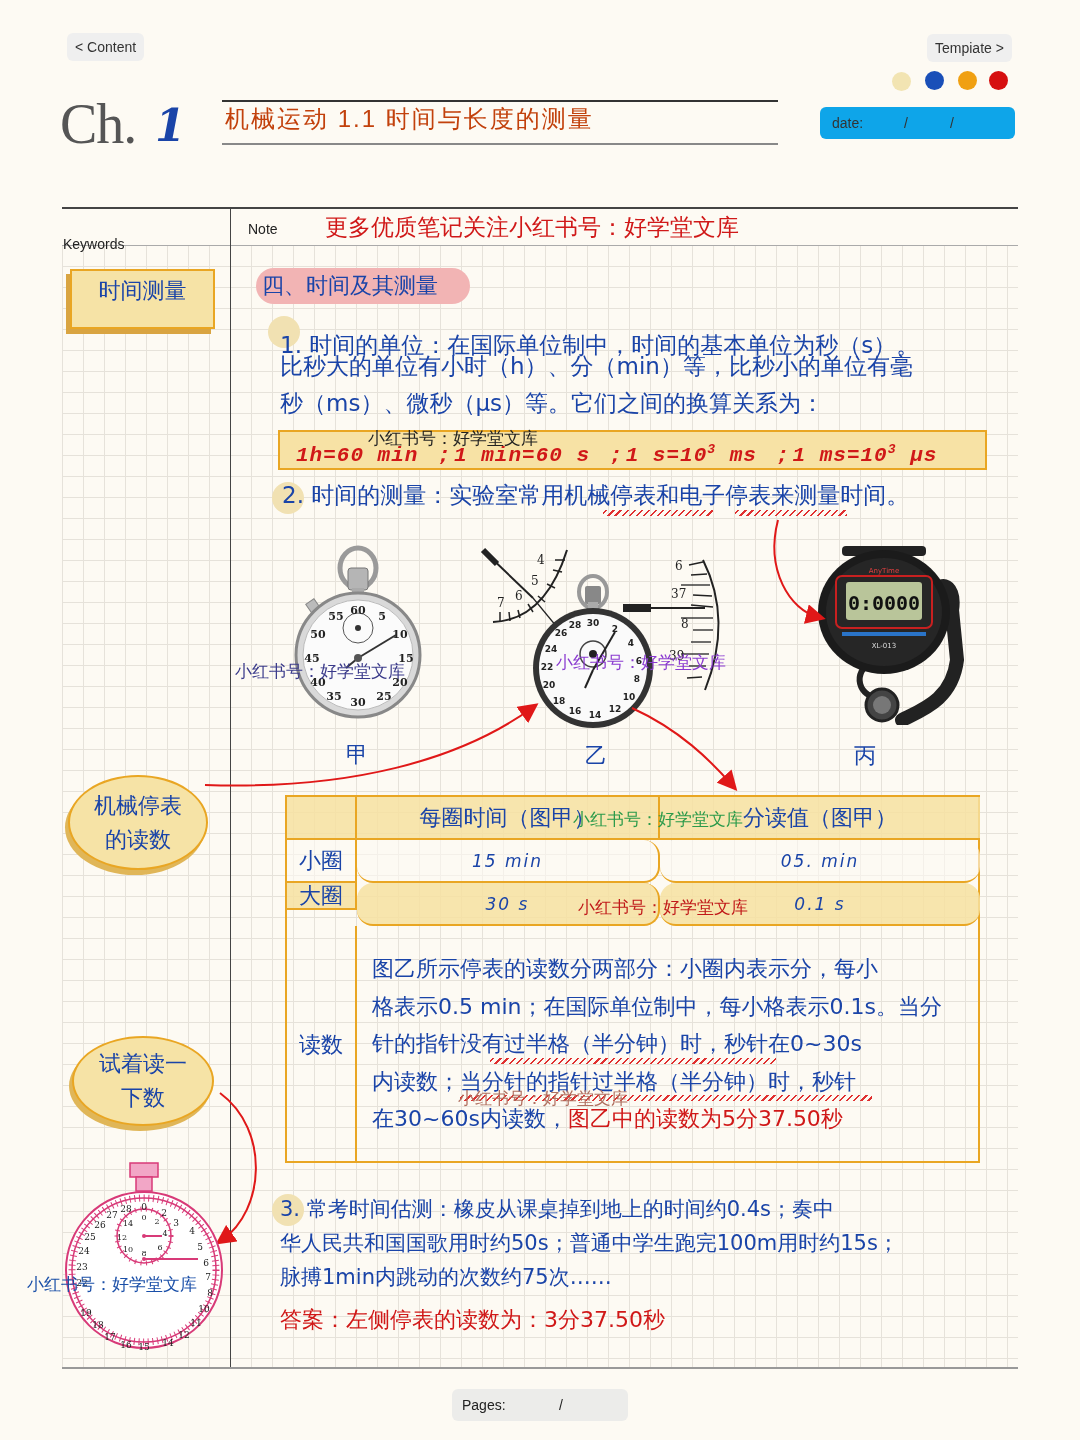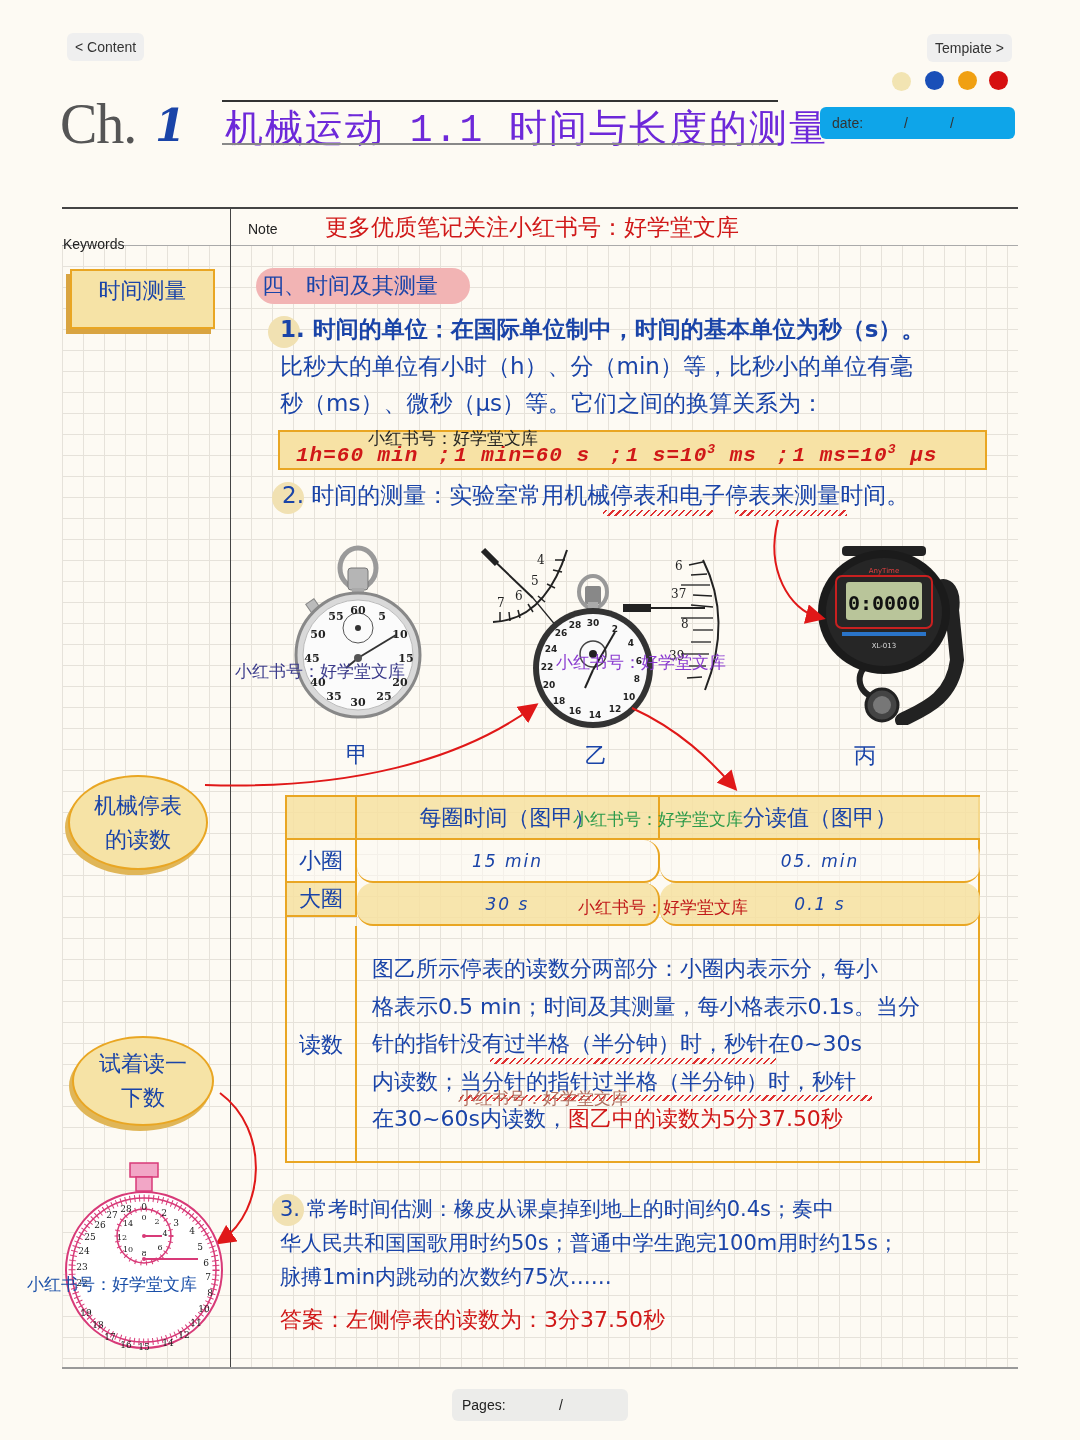--- a/index.html
+++ b/index.html
@@ -9,21 +9,21 @@
   .abs { position: absolute; }
   .pill {
     position: absolute; background: #efefef; border-radius: 6px;
     font-size: 14px; color: #333; padding: 6px 8px;
   }
   .dot { position: absolute; width: 19px; height: 19px; border-radius: 50%; }
 
   .ch { position: absolute; left: 60px; top: 92px; font-family: "Liberation Serif", "DejaVu Serif", serif; font-size: 56px; color: #555; letter-spacing: -1px; }
   .ch-num { position: absolute; left: 155px; top: 100px; font-family: "DejaVu Serif", serif; font-style: italic; font-size: 44px; color: #1a44a8; font-weight: bold; }
   .title-line { position: absolute; left: 222px; width: 556px; height: 2px; background: #333; }
-  .title-text { position: absolute; left: 225px; top: 103px; font-size: 38px; color: #6d28d9; font-family: Liberation Mono, monospace; letter-spacing: 2px; }
+  .title-text { position: absolute; left: 225px; top: 103px; font-size: 24px; color: #c2410c; font-family: Liberation Sans, sans-serif; letter-spacing: 2px; }
 
   .date-box { position: absolute; left: 820px; top: 107px; width: 195px; height: 32px; background: #0ea5e9; border-radius: 6px; font-size: 14px; color: #333; padding: 8px 12px; }
   .date-box span { position: absolute; top: 8px; }
 
   
   .grid {
     position: absolute; left: 62px; top: 245px; width: 956px; height: 1123px;
     background-color: #fdfaf3;
     background-image:
       linear-gradient(to right, #e6e2da 1px, transparent 1px),
@@ -115,21 +115,21 @@
 <div class="bubble" style="left:72px;top:1036px;width:142px;height:90px;">
   <div>
     <div>试着读一</div>
     <div>下数</div>
   </div>
 </div>
 
 <div class="section-pill">四、时间及其测量</div>
 
 <div class="num-dot" style="left:268px;top:316px;"></div>
-<div class="para" style="left:280px;top:311px;font-weight:bold;">1. 时间的单位：在国际单位制中，时间的基本单位为秒（s）。</div>
+<div class="para" style="left:280px;top:327px;">1. 时间的单位：在国际单位制中，时间的基本单位为秒（s）。</div>
 <div class="para" style="left:280px;top:348px;">比秒大的单位有小时（h）、分（min）等，比秒小的单位有毫</div>
 <div class="para" style="left:280px;top:385px;">秒（ms）、微秒（μs）等。它们之间的换算关系为：</div>
 
 <div class="formula-box">
   <span>1h=60 min ；1 min=60 s ；1 s=10</span><sup>3</sup>
   <span>ms ；1 ms=10</span><sup>3</sup><span> μs</span>
 </div>
 <div class="wm" style="left:368px;top:427px;color:#222;">小红书号：好学堂文库</div>
 
 <div class="num-dot" style="left:272px;top:482px;"></div>
@@ -277,30 +277,30 @@
 
 <div class="tbl">
   <div class="tcell hl head" style="left:0;top:0;width:70px;height:43px;"></div>
   <div class="tcell hl head" style="left:70px;top:0;width:303px;height:43px;">每圈时间（图甲）</div>
   <div class="tcell hl head" style="left:373px;top:0;width:320px;height:43px;border-right:none;">分读值（图甲）</div>
 
   <div class="tcell plain row" style="left:0;top:43px;width:70px;height:43px;">小圈</div>
   <div class="tcell plain val" style="left:70px;top:43px;width:303px;height:43px;">15 min</div>
   <div class="tcell plain val" style="left:373px;top:43px;width:320px;height:43px;border-right:none;">05. min</div>
 
-  <div class="tcell hl row" style="left:0;top:86px;width:70px;height:34px;">大圈</div>
+  <div class="tcell hl row" style="left:0;top:86px;width:70px;height:27px;">大圈</div>
   <div class="tcell hl val" style="left:70px;top:86px;width:303px;height:43px;">30 s</div>
   <div class="tcell hl val" style="left:373px;top:86px;width:320px;height:43px;border-right:none;">0.1 s</div>
 
   <div class="tcell row" style="left:0;top:129px;width:70px;height:237px;border-bottom:none;">读数</div>
 </div>
 
 <div class="table-para">
   <div>图乙所示停表的读数分两部分：小圈内表示分，每小</div>
-  <div>格表示0.5 min；时间及其测量，每小格表示0.1s。当分</div>
+  <div>格表示0.5 min；在国际单位制中，每小格表示0.1s。当分</div>
   <div>针的指针没有过半格（半分钟）时，秒针在0~30s</div>
   <div>内读数；当分针的指针过半格（半分钟）时，秒针</div>
   <div><span>在30~60s内读数，</span><span class="red">图乙中的读数为5分37.50秒</span></div>
 </div>
 <div class="squiggle" style="left:490px;top:1058px;width:286px;"></div>
 <div class="squiggle" style="left:460px;top:1095px;width:412px;"></div>
 
 <div class="wm" style="left:573px;top:808px;color:#2a9a4a;">小红书号：好学堂文库</div>
 <div class="wm" style="left:578px;top:896px;color:#c01818;">小红书号：好学堂文库</div>
 <div class="wm" style="left:458px;top:1087px;color:#b07060;">小红书号：好学堂文库</div>

